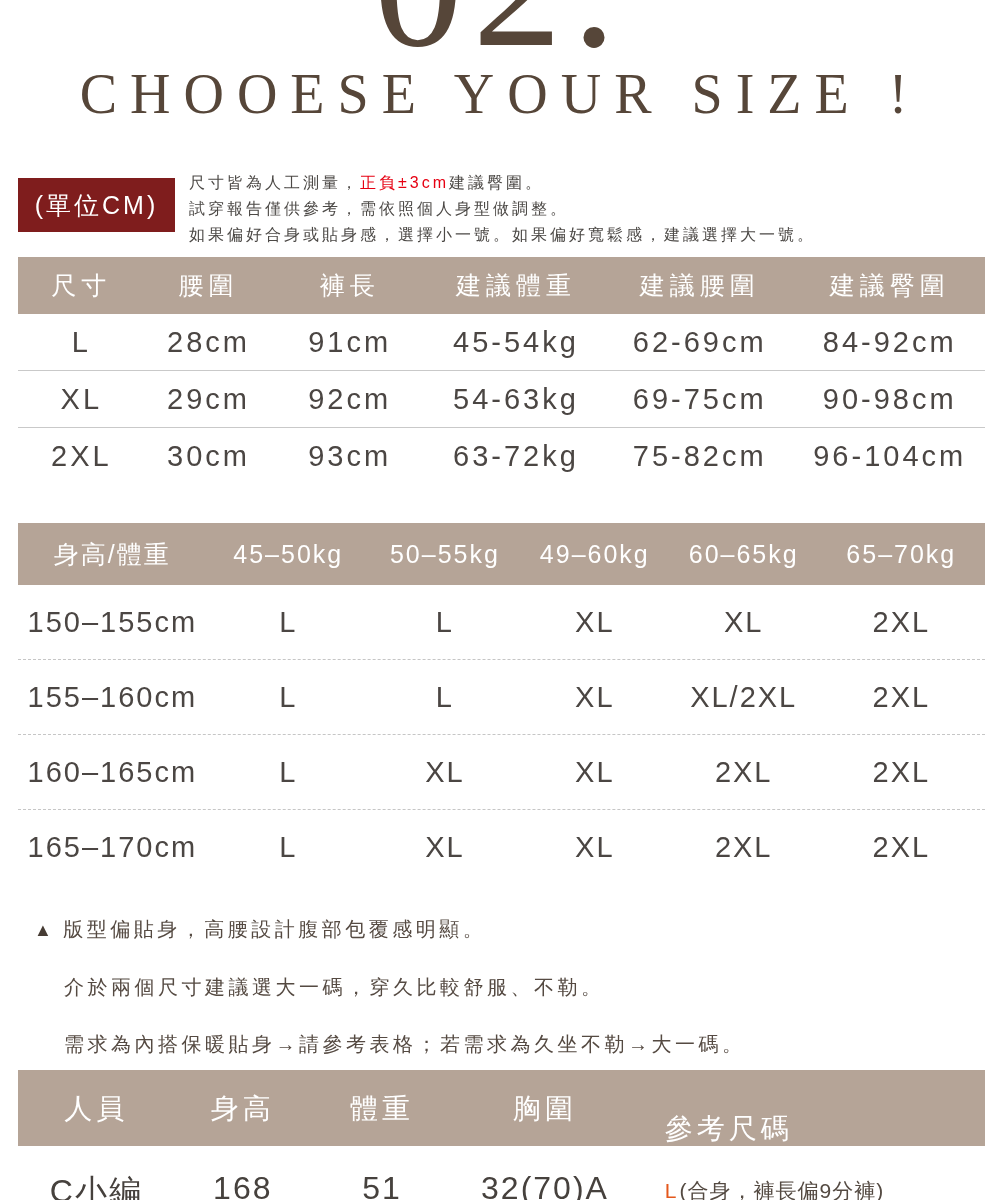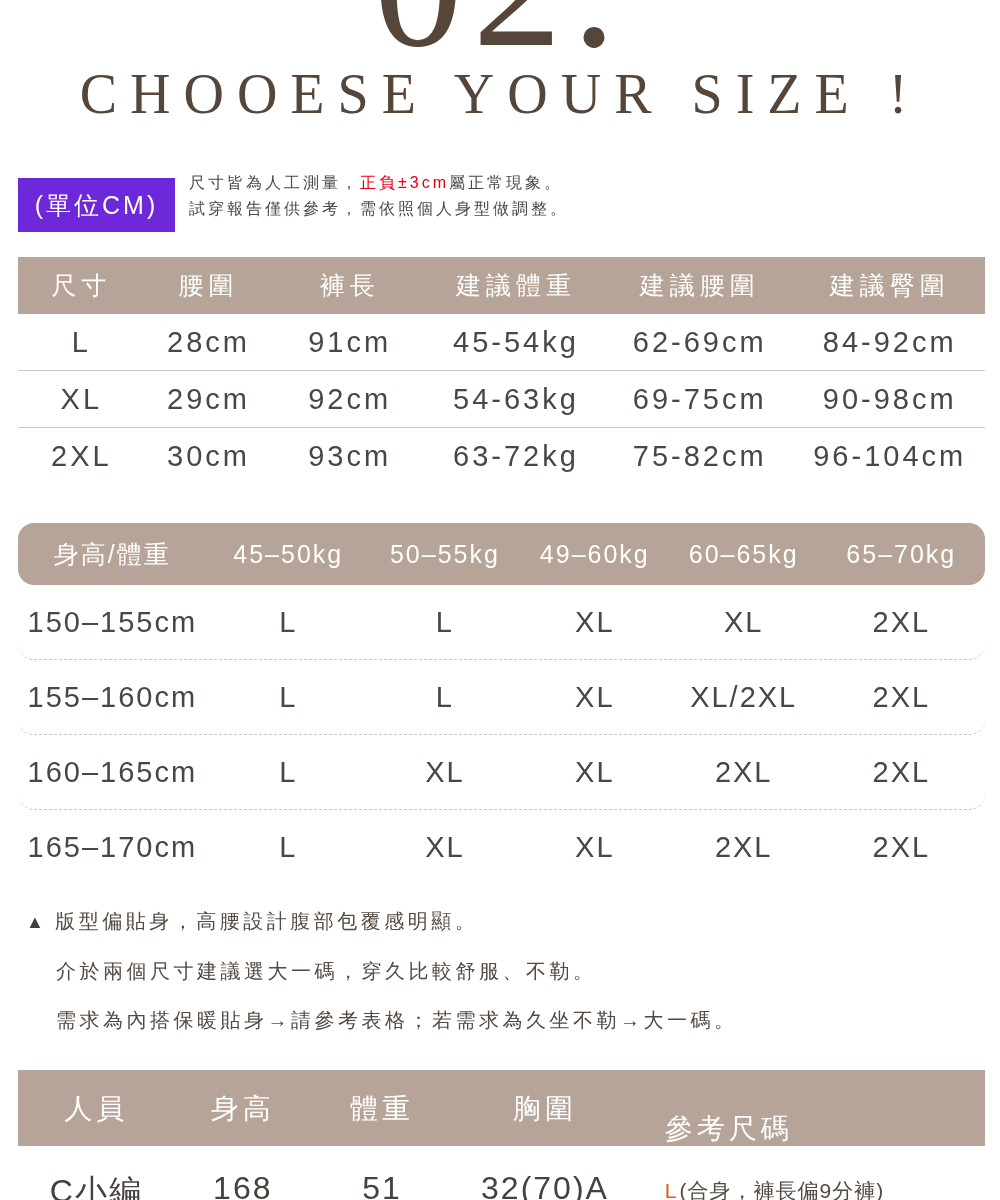--- a/index.html
+++ b/index.html
@@ -21,47 +21,47 @@
     position:absolute; top:64px; left:0; right:0;
     text-align:center;
     font-family:"Liberation Serif","DejaVu Serif",serif;
     font-size:56px; line-height:1.1; letter-spacing:13px;
     color:#564639; white-space:nowrap;
   }
   
   .notice { position:absolute; top:170px; left:18px; display:flex; }
   .unit-box {
     width:157px; height:54px; margin-top:8px; flex:0 0 auto;
-    background:#6d28d9; color:#ffffff;
+    background:#7f1d1d; color:#ffffff;
     font-size:25px; letter-spacing:3px;
     display:flex; align-items:center; justify-content:center;
   }
   .notice-lines { margin-left:14px; font-size:16px; letter-spacing:3px; line-height:26px; color:#4c4946; }
   .notice-lines p { margin:0; white-space:nowrap; }
   .red { color:#e60012; }
   
   .table { position:absolute; left:18px; width:967px; }
   .row { display:grid; align-items:center; }
   .cell { text-align:center; white-space:nowrap; }
   .thead { background:#b5a497; color:#ffffff; font-size:25px; letter-spacing:5px; }
   
   .t1 { top:257px; }
   .t1 .row { grid-template-columns:13.1% 13.2% 16% 18.4% 19.6% 19.7%; }
   .t1 .thead { height:57px; }
   .t1 .body-row { height:56px; font-size:29px; letter-spacing:3px; color:#4b4643; }
   .t1 .body-row.sep { border-bottom:1px solid #c9c9c9; }
   
   .t2 { top:523px; }
-  .t2 .row { grid-template-columns:19.5% 16.9% 15.5% 15.5% 15.3% 17.3%;border-radius:16px; }
+  .t2 .row { grid-template-columns:19.5% 16.9% 15.5% 15.5% 15.3% 17.3%; }
   .t2 .thead { height:62px; letter-spacing:2px; }
   .t2 .body-row { height:74px; font-size:29px; letter-spacing:2px; color:#4b4643; }
   .t2 .body-row.sep { border-bottom:1px dashed #c6c6c6; }
   
   .tips { position:absolute; top:893px; left:18px; font-size:20px; letter-spacing:3.5px; line-height:41px; color:#554a42; }
-  .tips p { margin:8px; white-space:nowrap; }
+  .tips p { margin:16px; white-space:nowrap; }
   .tips .indent { padding-left:30px; }
   .tri { color:#463c34; margin-right:8px; font-size:18px; }
   
   .t3 { top:1070px; }
   .t3 .row { grid-template-columns:16.2% 14.1% 14.7% 19% 36%; }
   .t3 .thead { height:76px; font-size:28px; letter-spacing:4px; }
   .t3 .thead .cell:last-child { text-align:left; padding-left:28px;margin-top:40px; }
   .t3 .body-row { margin-top:24px; font-size:32px; letter-spacing:2px; color:#46413d; align-items:start; }
   .t3 .ref-cell { text-align:left; padding-left:28px; font-size:21px; letter-spacing:1px; padding-top:7px; color:#544a42; }
   .orange { color:#e4581c; margin-right:2px; }
@@ -70,22 +70,23 @@
 <body>
 
 <div class="page">
 
   <div class="bignum">02.</div>
   <div class="title">CHOOESE YOUR SIZE !</div>
 
   <div class="notice">
     <div class="unit-box">(單位CM)</div>
     <div class="notice-lines">
-      <p><span>尺寸皆為人工測量，</span><span class="red">正負±3cm</span><span>屬正常現象。</span></p>
+      <p><span>尺寸皆為人工測量，</span><span class="red">正負±3cm</span><span>建議臀圍。</span></p>
       <p>試穿報告僅供參考，需依照個人身型做調整。</p>
+      <p>如果偏好合身或貼身感，選擇小一號。如果偏好寬鬆感，建議選擇大一號。</p>
     </div>
   </div>
 
   <div class="table t1">
     <div class="row thead">
       <div class="cell">尺寸</div>
       <div class="cell">腰圍</div>
       <div class="cell">褲長</div>
       <div class="cell">建議體重</div>
       <div class="cell">建議腰圍</div>

